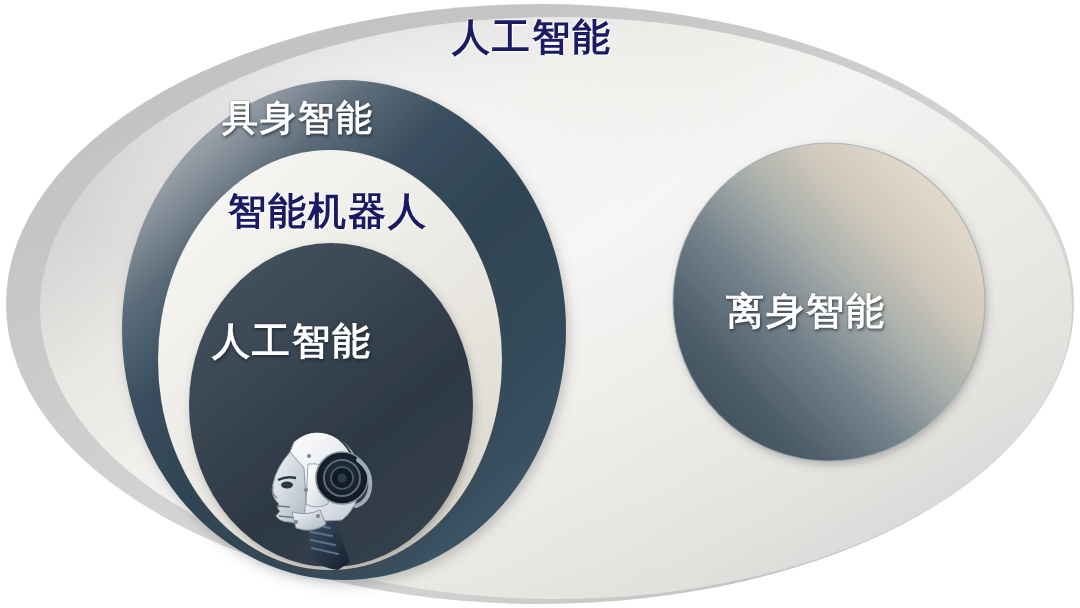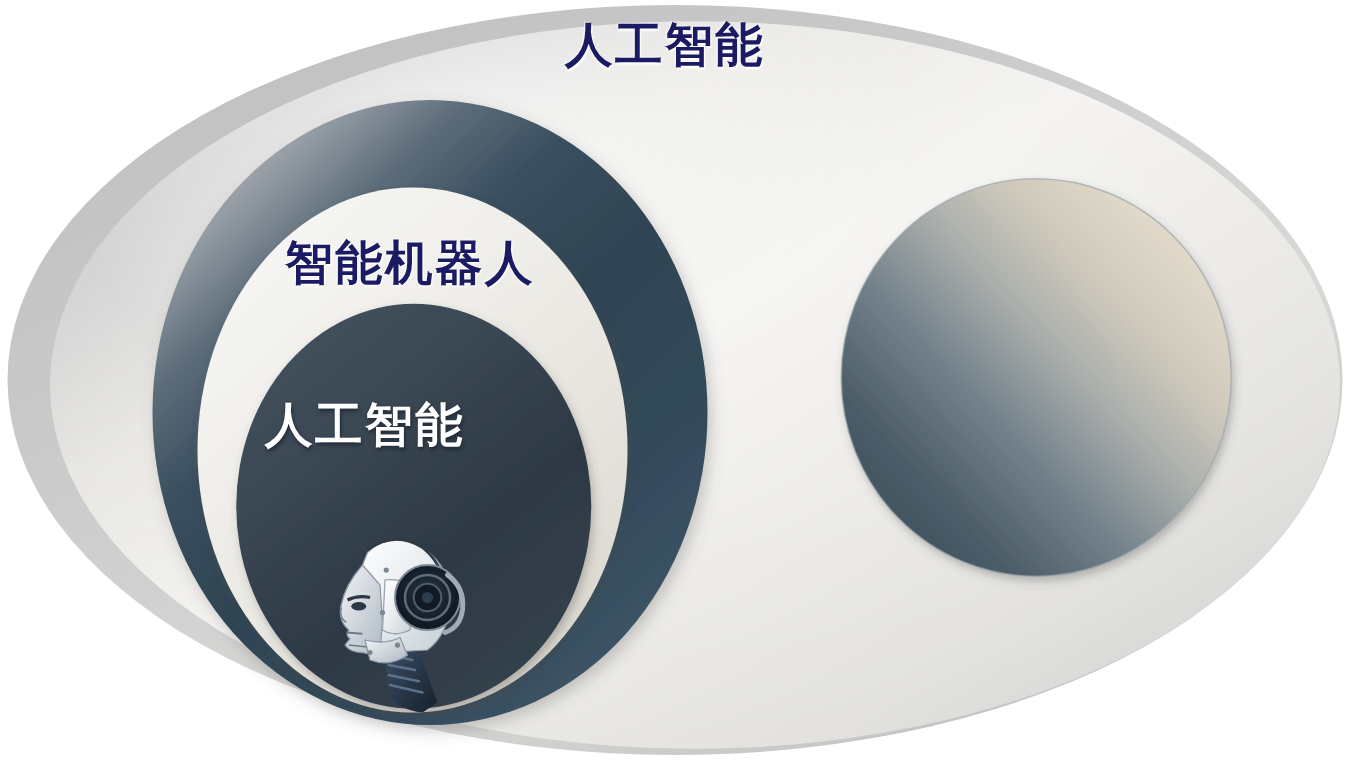--- a/index.html
+++ b/index.html
@@ -209,19 +209,21 @@
     <path d="M112 48 Q126 58 124 76 Q122 90 110 94" stroke="#9fabb7" stroke-width="4" fill="none" stroke-linecap="round"></path>
 
     <circle cx="63" cy="44" r="2.1" fill="#7b8794"></circle>
     <circle cx="60" cy="78" r="2.1" fill="#7b8794"></circle>
     <circle cx="72" cy="104" r="2.1" fill="#7b8794"></circle>
     <circle cx="50" cy="110" r="2.0" fill="#7b8794"></circle>
   </svg>
 
   <div class="label label-dark" id="label-ai">人工智能</div>
 
+  <div class="label label-light" id="label-embodied">具身智能</div>
 
   <div class="label label-dark" id="label-robot">智能机器人</div>
 
   <div class="label label-light" id="label-humanoid">人工智能</div>
 
+  <div class="label label-light" id="label-disem">离身智能</div>
 
 </div>
 
 </body></html>

